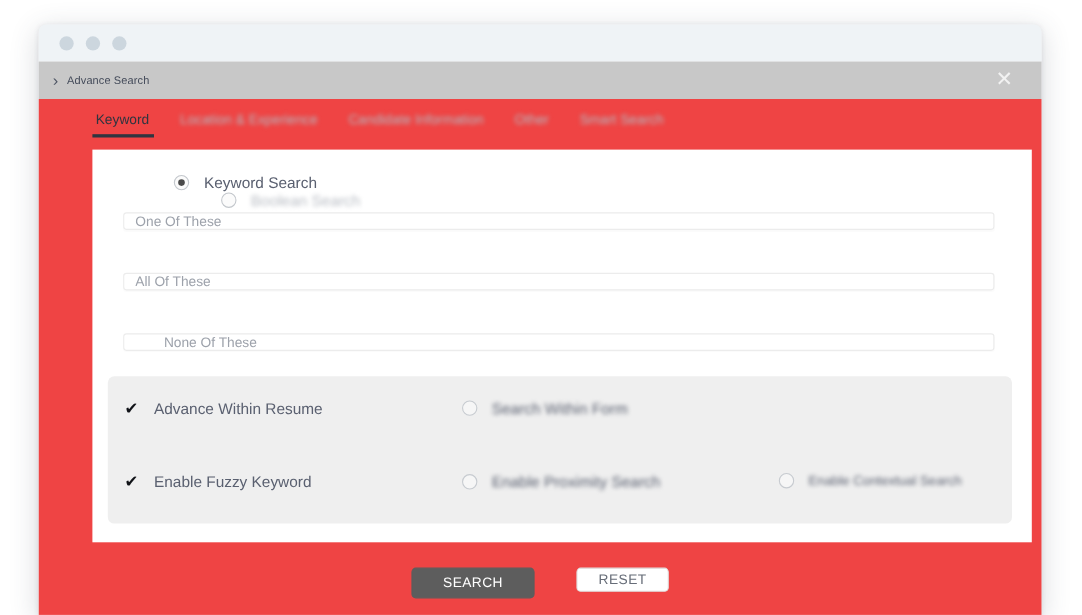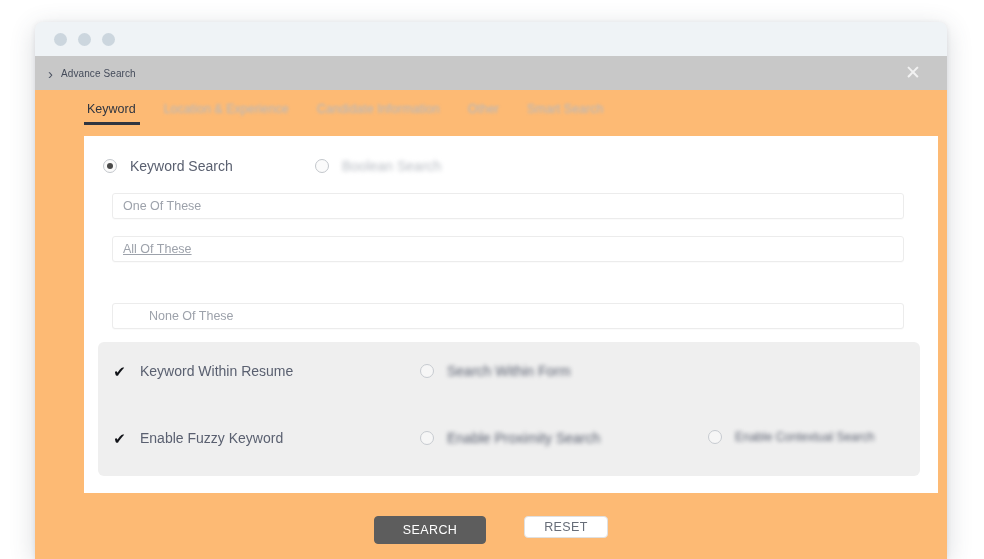--- a/index.html
+++ b/index.html
@@ -91,21 +91,21 @@
     line-height: 20px;
     text-align: center;
     cursor: pointer;
     font-weight: 300;
   }
 
   
   .wbody {
     position: relative;
     height: calc(537px - 68px);
-    background: #fdba74;
+    background: #ef4444;
   }
 
   
   .tabs {
     position: absolute;
     left: 49px;
     top: 12px;
     display: flex;
     align-items: flex-end;
     gap: 0px;
@@ -142,24 +142,25 @@
     position: absolute;
     left: 49px;
     top: 46px;
     width: 854px;
     height: 357px;
     background: #ffffff;
   }
 
   .radio-row {
     position: absolute;
-    left: 19px;
+    left: 35px;
     top: 22px;
     display: flex;
     align-items: center;
+    flex-direction: column;
   }
   .rb {
     display: flex;
     align-items: center;
     cursor: pointer;
   }
   .rb + .rb { margin-left: 82px; }
   .radio {
     width: 14px;
     height: 14px;
@@ -185,35 +186,35 @@
   }
   .blur-txt {
     filter: blur(2.1px);
     color: #b9bdc4;
   }
 
   .field {
     position: absolute;
     left: 28px;
     width: 792px;
-    height: 26px;
+    height: 16px;
     background: #ffffff;
     border: 1px solid #ececec;
     border-radius: 3px;
     box-sizing: border-box;
     font-family: "Liberation Sans", sans-serif;
     font-size: 12.5px;
     color: #9da2ab;
     padding: 0 10px;
     outline: none;
     box-shadow: 0 1px 1px rgba(0,0,0,0.02);
   }
   .field::placeholder { color: #9da2ab; }
   #f1 { top: 57px; }
-  #f2 { top: 100px; text-decoration: underline; }
+  #f2 { top: 112px; }
   #f3 { top: 167px; padding-left: 36px; }
 
   
   .panel {
     position: absolute;
     left: 14px;
     top: 206px;
     width: 822px;
     height: 134px;
     background: #efefef;
@@ -327,21 +328,21 @@
         </div>
 
         <input id="f1" class="field" type="text" placeholder="One Of These" style="">
         <input id="f2" class="field" type="text" placeholder="All Of These" style="">
         <input id="f3" class="field" type="text" placeholder="None Of These" style="">
 
         <div class="panel">
 
           <div class="opt" style="left:14px; top:21px;">
             <span class="cb">✔</span>
-            <span class="opt-label">Keyword Within Resume</span>
+            <span class="opt-label">Advance Within Resume</span>
           </div>
 
           <div class="opt" style="left:322px; top:21px;">
             <span class="circ"></span>
             <span class="opt-label blur-txt">Search Within Form</span>
           </div>
 
           <div class="opt" style="left:14px; top:88px;">
             <span class="cb">✔</span>
             <span class="opt-label">Enable Fuzzy Keyword</span>

